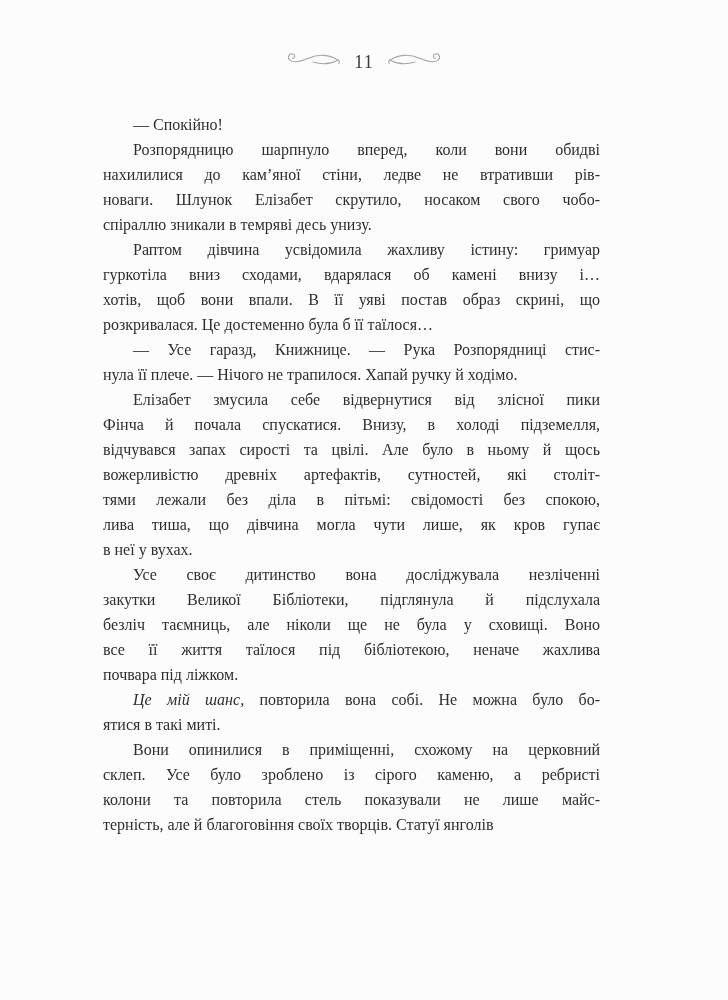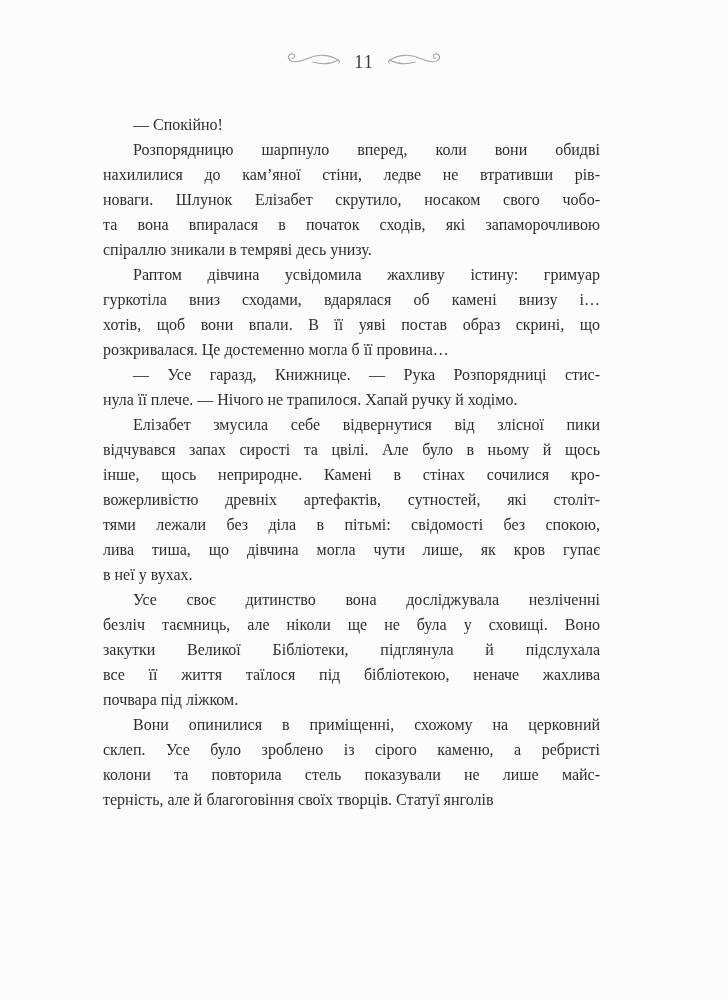--- a/index.html
+++ b/index.html
@@ -78,48 +78,51 @@
   </div>
 
   <div class="text-block" id="text-block">
       <div class="para">
         <div class="line first last"><span>— Спокійно!</span></div>
       </div>
       <div class="para">
         <div class="line first"><span>Розпорядницю шарпнуло вперед, коли вони обидві</span></div>
         <div class="line"><span>нахилилися до кам’яної стіни, ледве не втративши рів-</span></div>
         <div class="line"><span>новаги. Шлунок Елізабет скрутило, носаком свого чобо-</span></div>
-        <div class="line"><span>та вона впиралася в початок сходів, які запаморочливою</span></div>
         <div class="line last"><span>спіраллю зникали в темряві десь унизу.</span></div>
       </div>
       <div class="para">
         <div class="line first"><span>Раптом дівчина усвідомила жахливу істину: гримуар</span></div>
         <div class="line"><span>гуркотіла вниз сходами, вдарялася об камені внизу і…</span></div>
         <div class="line"><span>хотів, щоб вони впали. В її уяві постав образ скрині, що</span></div>
-        <div class="line last"><span>розкривалася. Це достеменно могла б її провина…</span></div>
+        <div class="line last"><span>розкривалася. Це достеменно була б її таїлося…</span></div>
       </div>
       <div class="para">
         <div class="line first"><span>— Усе гаразд, Книжнице. — Рука Розпорядниці стис-</span></div>
         <div class="line last"><span>нула її плече. — Нічого не трапилося. Хапай ручку й ходімо.</span></div>
       </div>
       <div class="para">
         <div class="line first"><span>Елізабет змусила себе відвернутися від злісної пики</span></div>
+        <div class="line"><span>Фінча й почала спускатися. Внизу, в холоді підземелля,</span></div>
         <div class="line"><span>відчувався запах сирості та цвілі. Але було в ньому й щось</span></div>
-        <div class="line"><span>інше, щось неприродне. Камені в стінах сочилися кро-</span></div>
         <div class="line"><span>вожерливістю древніх артефактів, сутностей, які століт-</span></div>
         <div class="line"><span>тями лежали без діла в пітьмі: свідомості без спокою,</span></div>
         <div class="line"><span>лива тиша, що дівчина могла чути лише, як кров гупає</span></div>
         <div class="line last"><span>в неї у вухах.</span></div>
       </div>
       <div class="para">
         <div class="line first"><span>Усе своє дитинство вона досліджувала незліченні</span></div>
+        <div class="line"><span>закутки Великої Бібліотеки, підглянула й підслухала</span></div>
         <div class="line"><span>безліч таємниць, але ніколи ще не була у сховищі. Воно</span></div>
-        <div class="line"><span>закутки Великої Бібліотеки, підглянула й підслухала</span></div>
         <div class="line"><span>все її життя таїлося під бібліотекою, неначе жахлива</span></div>
         <div class="line last"><span>почвара під ліжком.</span></div>
+      </div>
+      <div class="para">
+        <div class="line first"><em>Це мій шанс,</em><span> повторила вона собі. Не можна було бо-</span></div>
+        <div class="line last"><span>ятися в такі миті.</span></div>
       </div>
       <div class="para">
         <div class="line first"><span>Вони опинилися в приміщенні, схожому на церковний</span></div>
         <div class="line"><span>склеп. Усе було зроблено із сірого каменю, а ребристі</span></div>
         <div class="line"><span>колони та повторила стель показували не лише майс-</span></div>
         <div class="line last"><span>терність, але й благоговіння своїх творців. Статуї янголів</span></div>
       </div>
     </div>
 
 </div>

